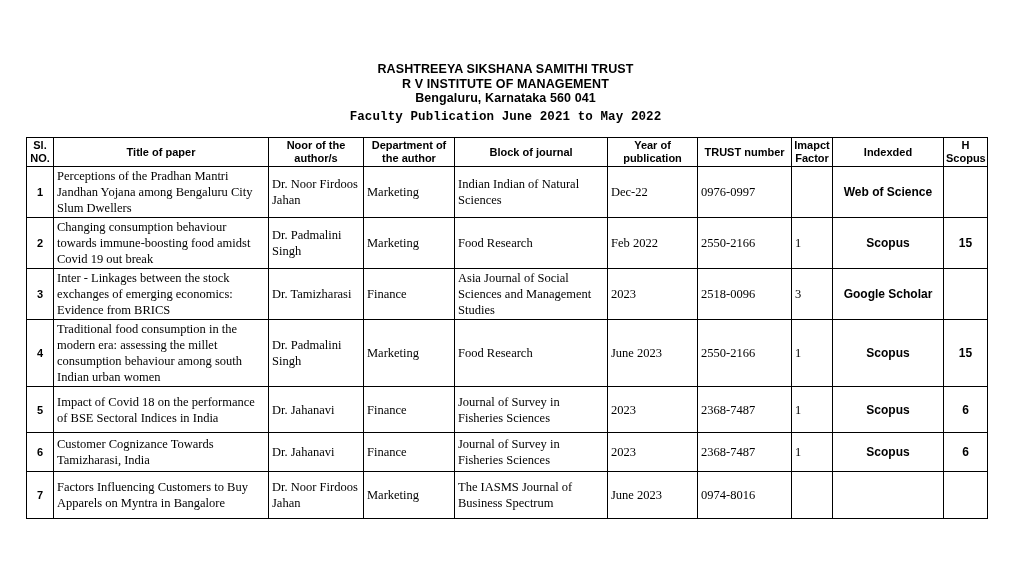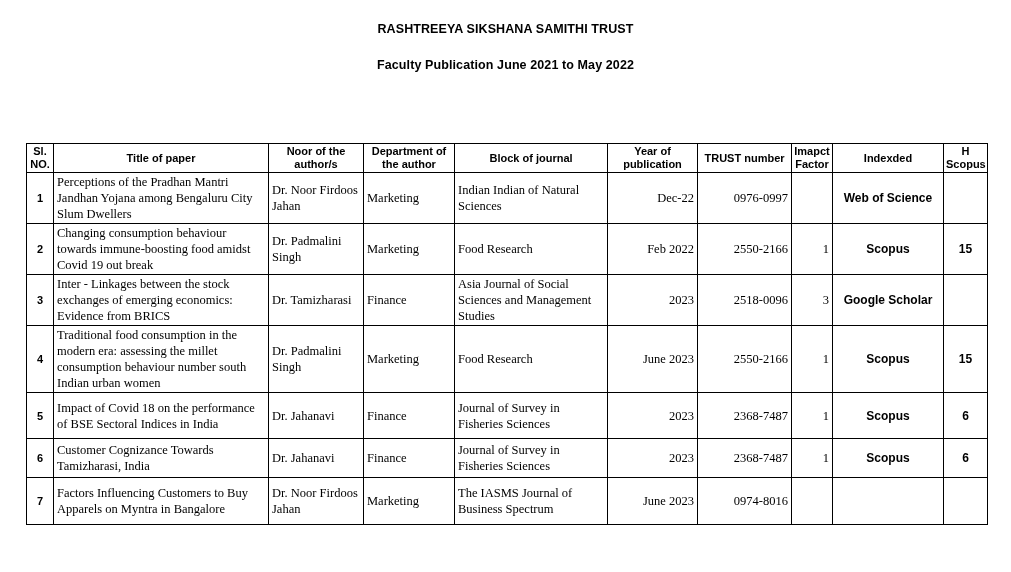--- a/index.html
+++ b/index.html
@@ -5,33 +5,34 @@
   * { margin: 0; padding: 0; box-sizing: border-box; }
   html, body {
     width: 1011px; height: 572px;
     background: #ffffff;
     font-family: "Liberation Serif", serif;
     color: #000000;
     overflow: hidden;
   }
   .doc-header {
     text-align: center;
-    padding-top: 22px;
+    padding-top: 62px;
     font-family: "Liberation Sans", sans-serif;
     font-weight: bold;
     font-size: 12.5px;
     line-height: 14.5px;
     letter-spacing: 0.1px;
   }
   .doc-header .subtitle {
-    margin-top: 21px;
+    margin-top: 4px;
+    font-family: Liberation Mono, monospace;
   }
   .pub-table {
     position: absolute;
-    left: 26px; top: 143px;
+    left: 26px; top: 137px;
     width: 961px;
     border-collapse: collapse;
     table-layout: fixed;
   }
   .pub-table th, .pub-table td {
     border: 1px solid #000000;
     vertical-align: middle;
     overflow: hidden;
   }
   .pub-table th {
@@ -49,34 +50,36 @@
     line-height: 16px;
     padding: 1px 3px;
   }
   td.c-slno {
     font-family: "Liberation Sans", sans-serif;
     font-weight: bold;
     font-size: 11px;
     text-align: center;
   }
   td.c-left { text-align: left; }
-  td.c-center { text-align: right; }
+  td.c-center { text-align: left; }
   td.c-boldsans {
     font-family: "Liberation Sans", sans-serif;
     font-weight: bold;
     font-size: 12px;
     text-align: center;
     margin-left: 28px;
   }
 </style>
 </head>
 <body>
 
 <div class="doc-header">
   <div>RASHTREEYA SIKSHANA SAMITHI TRUST</div>
+  <div>R V INSTITUTE OF MANAGEMENT</div>
+  <div>Bengaluru, Karnataka  560 041</div>
   <div class="subtitle">Faculty Publication June 2021 to May 2022</div>
 </div>
 
 <table class="pub-table">
   <colgroup>
     <col style="width:27px">
       <col style="width:215px">
       <col style="width:95px">
     <col style="width:91px">
       <col style="width:153px">
@@ -132,21 +135,21 @@
         <td class="c-left">Finance</td>
         <td class="c-left">Asia Journal of Social Sciences and Management Studies</td>
         <td class="c-center">2023</td>
         <td class="c-center">2518-0096</td>
         <td class="c-center">3</td>
         <td class="c-boldsans">Google Scholar</td>
         <td class="c-boldsans"></td>
       </tr>
       <tr style="height: 66px;">
         <td class="c-slno">4</td>
-        <td class="c-left">Traditional food consumption in the modern era: assessing the millet consumption behaviour number south Indian urban women</td>
+        <td class="c-left">Traditional food consumption in the modern era: assessing the millet consumption behaviour among south Indian urban women</td>
         <td class="c-left">Dr. Padmalini Singh</td>
         <td class="c-left">Marketing</td>
         <td class="c-left">Food Research</td>
         <td class="c-center">June 2023</td>
         <td class="c-center">2550-2166</td>
         <td class="c-center">1</td>
         <td class="c-boldsans">Scopus</td>
         <td class="c-boldsans">15</td>
       </tr>
       <tr style="height: 46px;">

